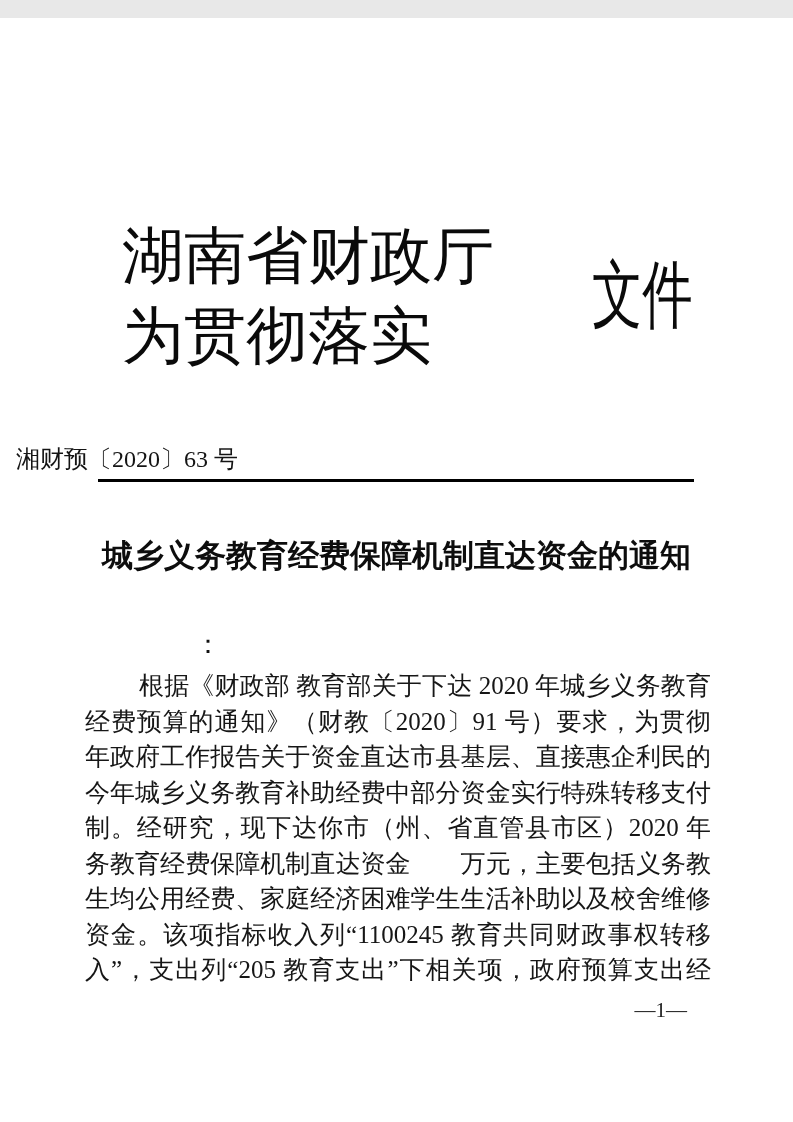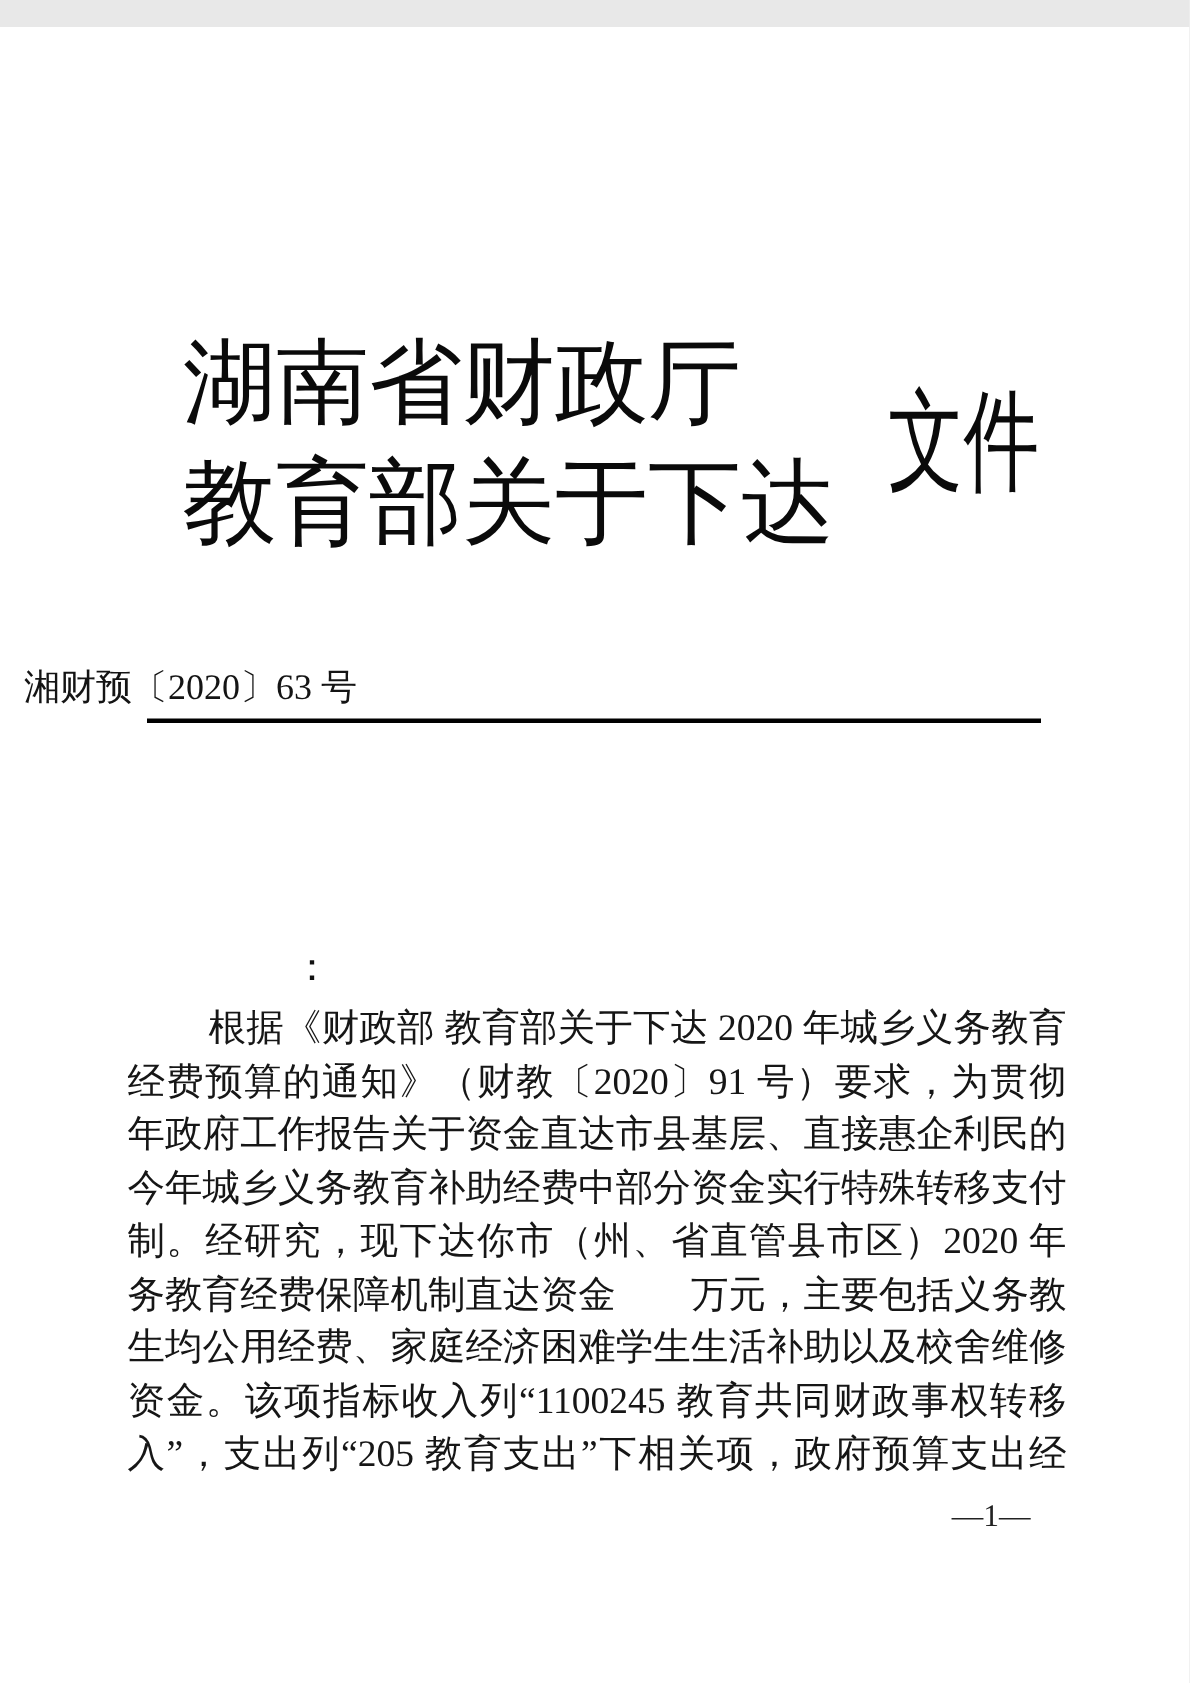--- a/index.html
+++ b/index.html
@@ -111,30 +111,31 @@
     color: #222222;
   }
 </style>
 </head>
 <body>
 
 <div class="page">
 
   <div class="agency-block">
     <div class="agency-line">湖南省财政厅</div>
-    <div class="agency-line">教育部关于下达</div>
+    <div class="agency-line">为贯彻落实</div>
   </div>
 
   <div class="doc-type">文件</div>
 
   <div class="ref-number">湘财预〔2020〕63 号</div>
 
   <div class="header-rule"></div>
 
   <div class="doc-title">
+    <div>城乡义务教育经费保障机制直达资金的通知</div>
   </div>
 
   <div class="recipient-line">：</div>
 
   <div class="doc-body">
     <div class="body-line first-indent">根据《财政部 教育部关于下达 2020 年城乡义务教育补助</div>
     <div class="body-line">经费预算的通知》（财教〔2020〕91 号）要求，为贯彻落实 2020</div>
     <div class="body-line">年政府工作报告关于资金直达市县基层、直接惠企利民的要求，</div>
     <div class="body-line">今年城乡义务教育补助经费中部分资金实行特殊转移支付机</div>
     <div class="body-line">制。经研究，现下达你市（州、省直管县市区）2020 年城乡义</div>

